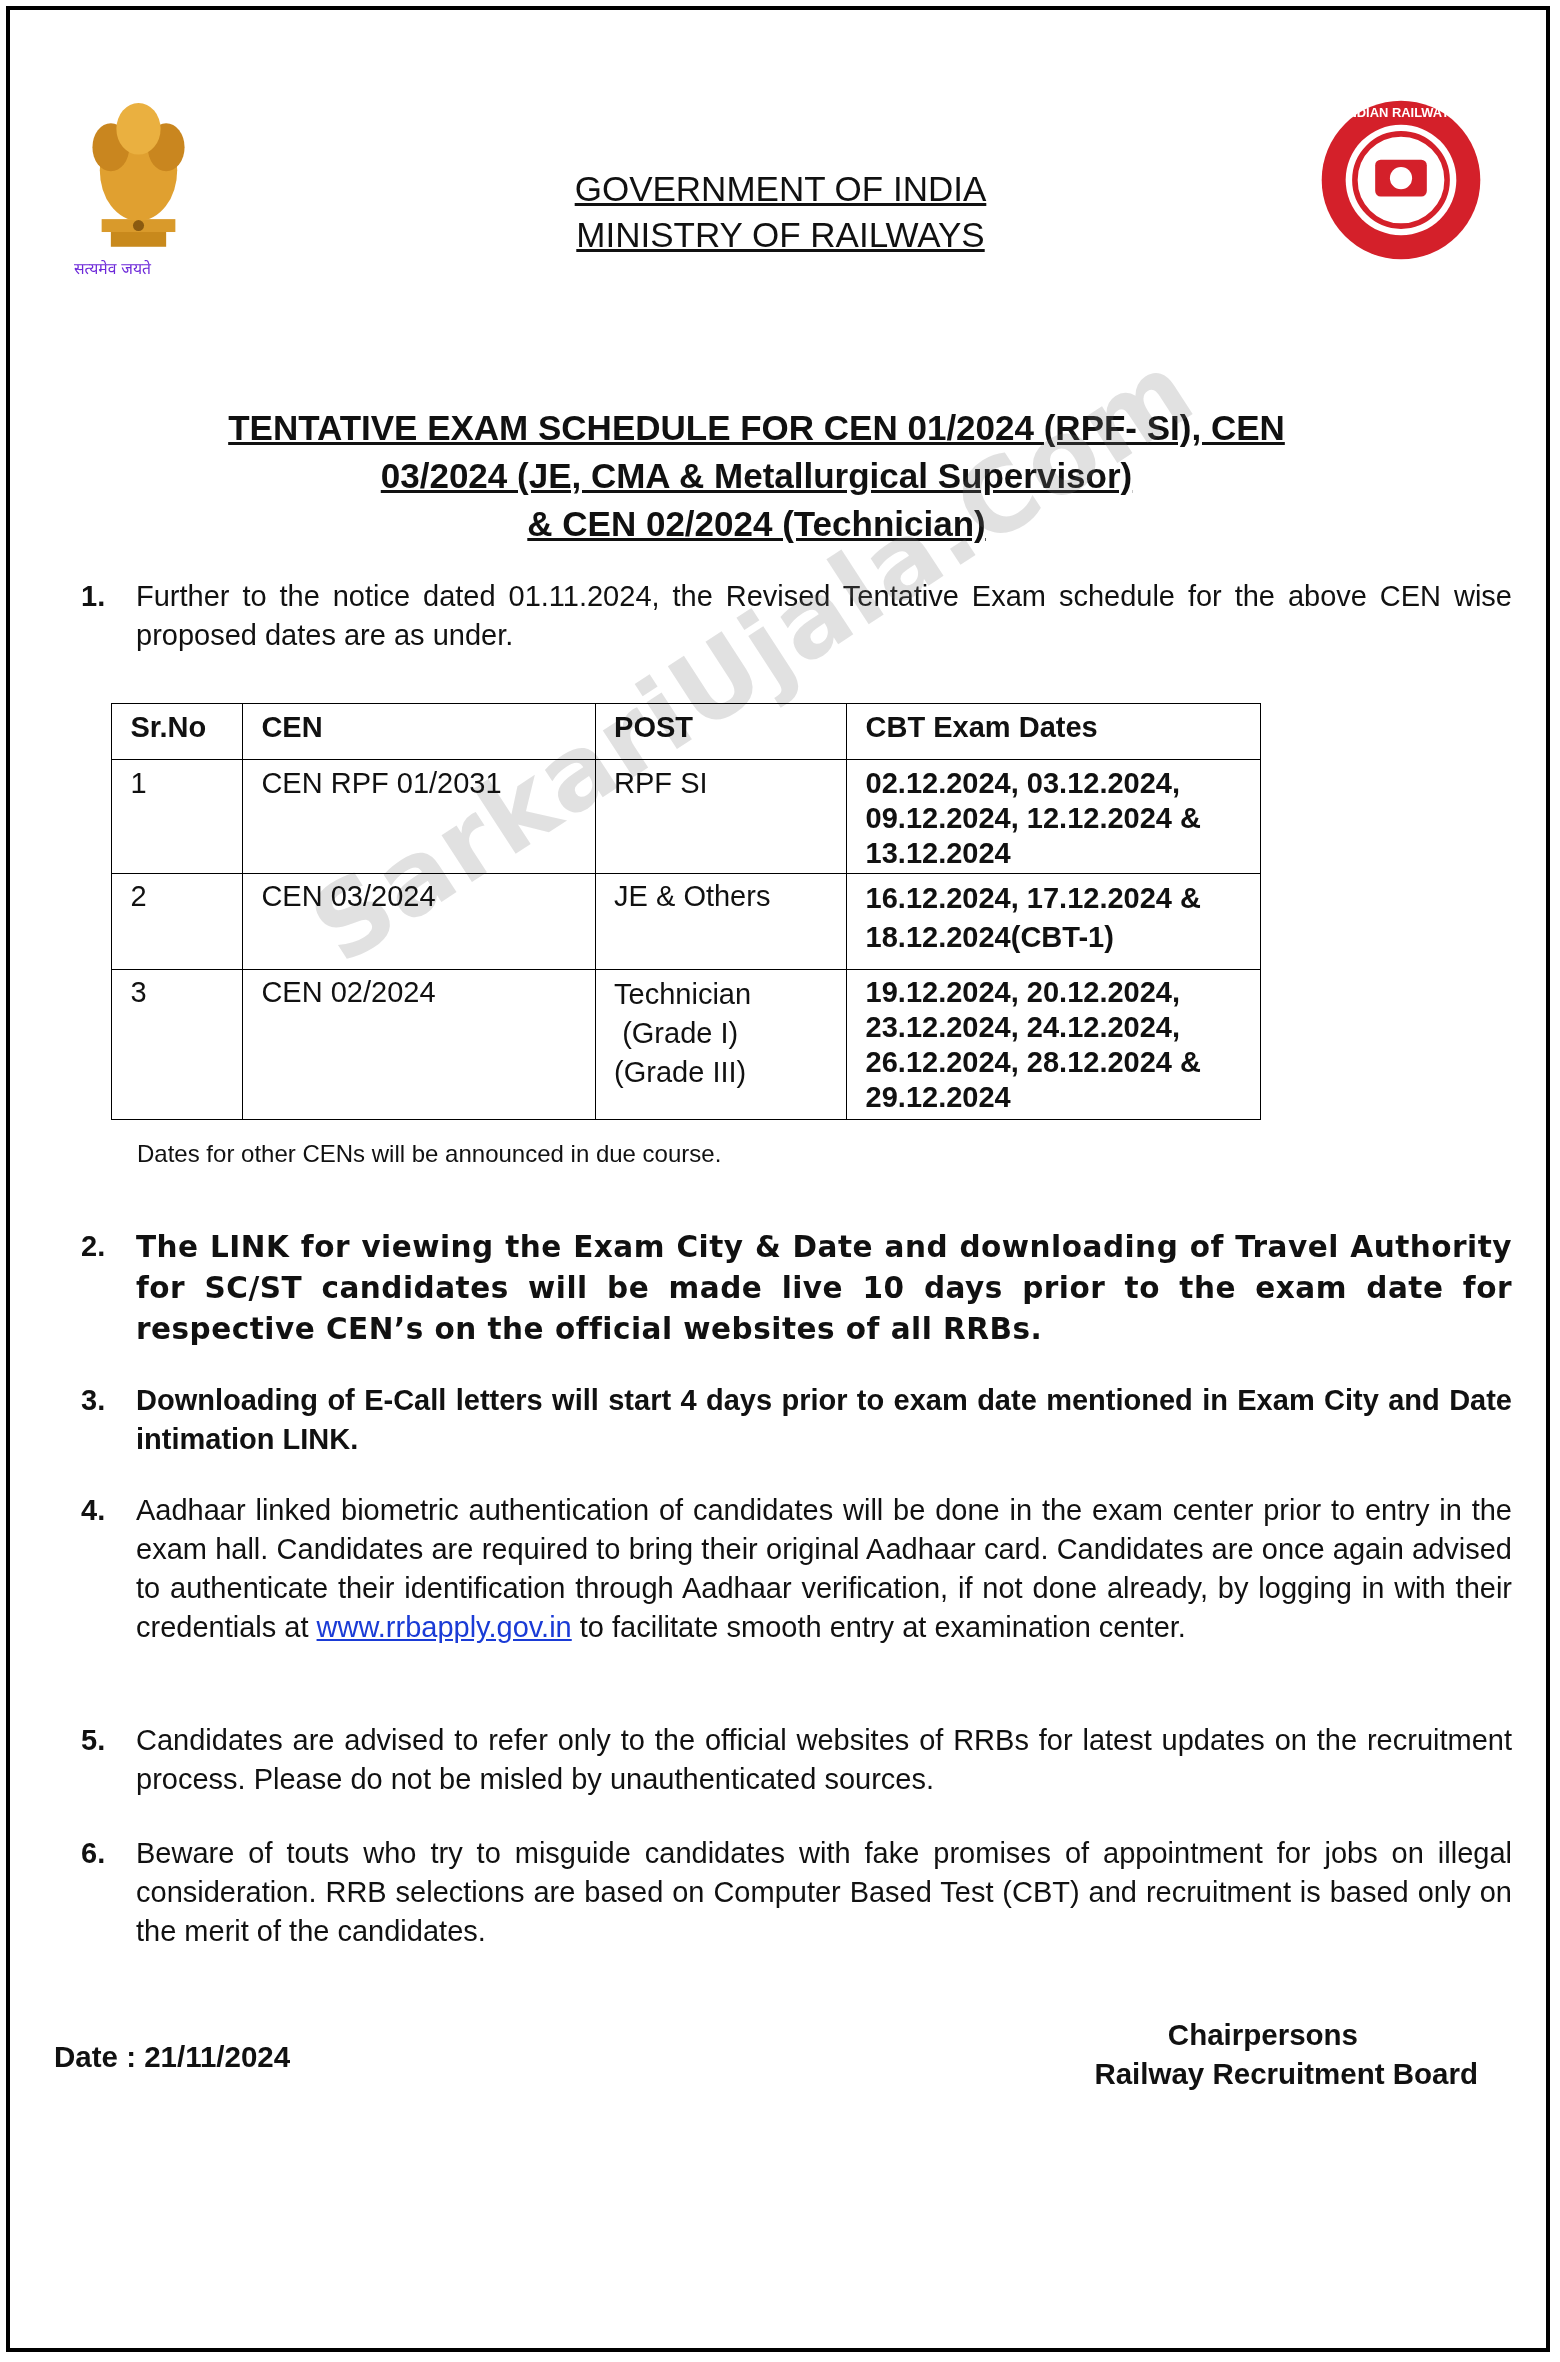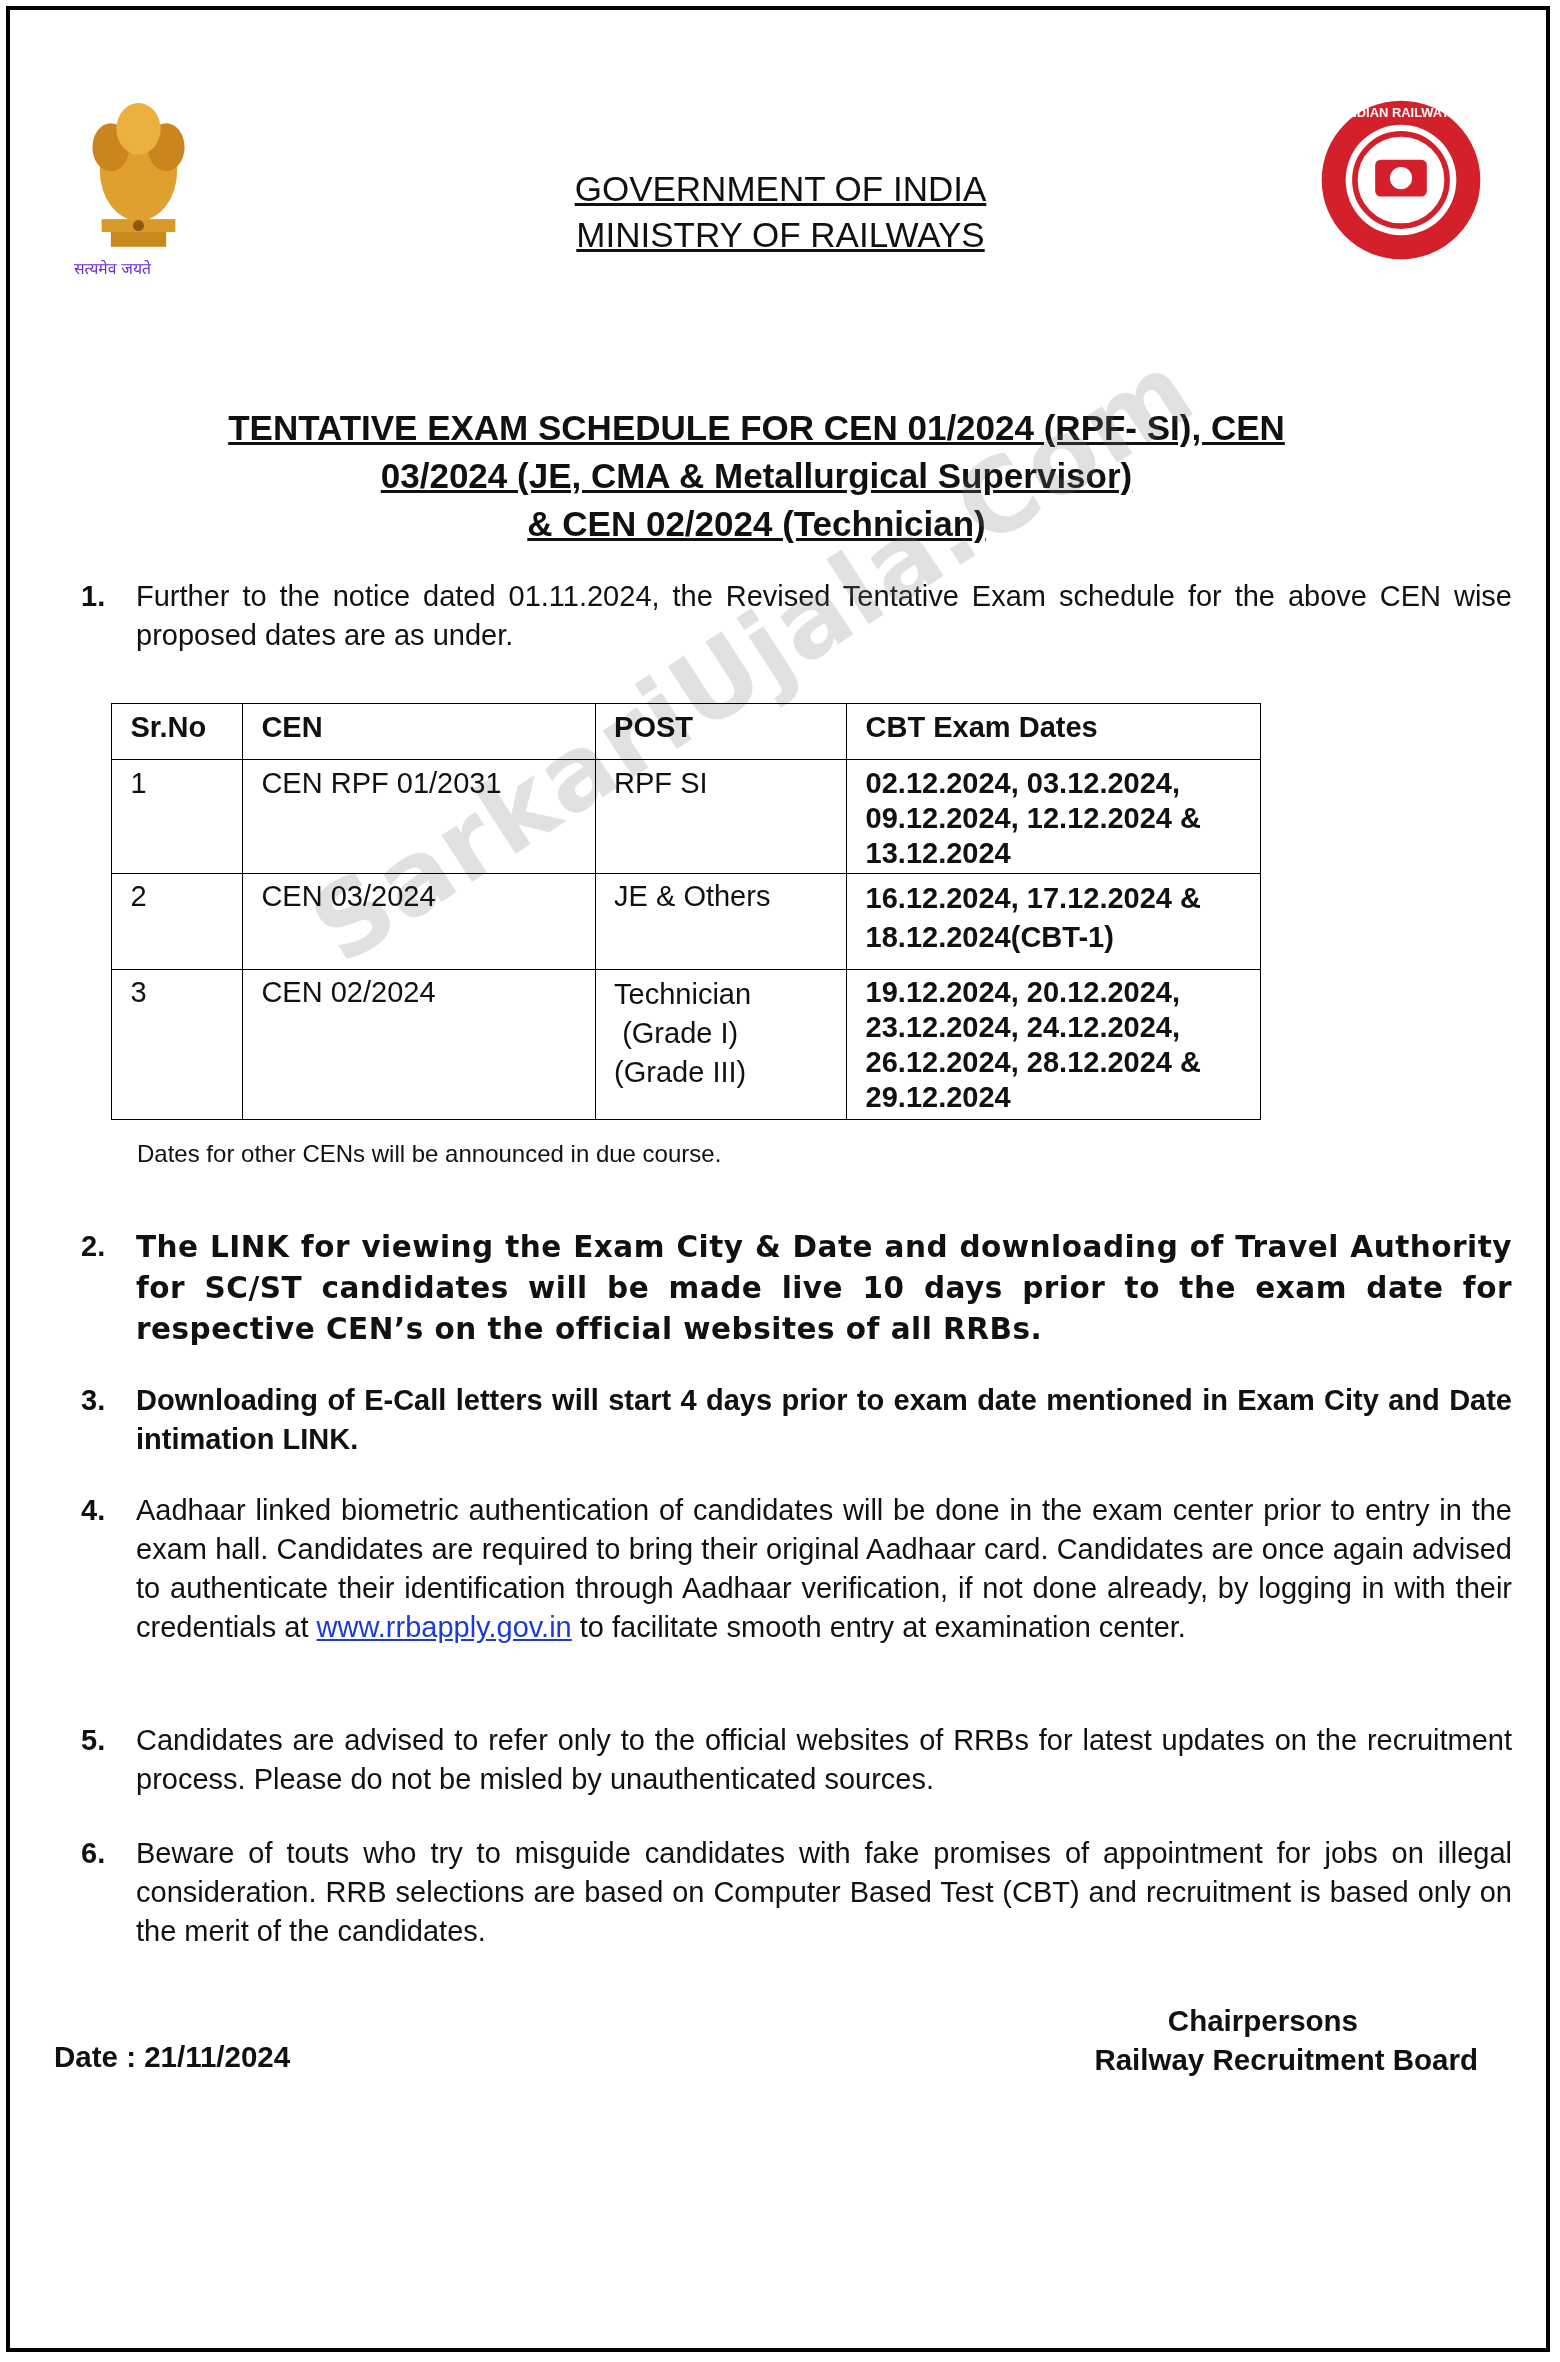--- a/index.html
+++ b/index.html
@@ -28,21 +28,21 @@
                 padding: 5.5px 18.5px 1.8px 18.5px; line-height: 35px; }
   table.sched th { font-weight: bold; height: 48px; }
   table.sched td.dates { font-weight: bold; line-height: 35px; }
   .watermark { position: absolute; left: 323px; top: 877px; font-size: 102px; font-weight: bold;
                color: rgba(120,120,120,0.22); transform: rotate(-33deg); transform-origin: left center;
                font-family: "DejaVu Sans", sans-serif; letter-spacing: 1.8px; pointer-events: none; white-space: nowrap; }
   .note-after { position: absolute; left: 137px; top: 1140px; font-size: 24px; }
   a.link { color: #1a3bd6; text-decoration: underline; }
   .sign { position: absolute; right: 83px; top: 2001px; text-align: right; font-weight: bold;
           font-size: 29.5px; line-height: 39px; }
-  .sign .l1 { margin-right: 120px; }
+  .sign .l1 { margin-right: 120px; margin-top: 14px; }
   .date { position: absolute; left: 54px; top: 2040px; font-weight: bold; font-size: 29.5px; }
 </style>
 </head>
 <body>
 
 <div class="page-border"></div>
 
 <svg class="emblem" viewBox="0 0 140 190">
   <rect x="40" y="150" width="60" height="18" fill="#c8891c"></rect>
   <rect x="30" y="138" width="80" height="14" fill="#d99a2b"></rect>

